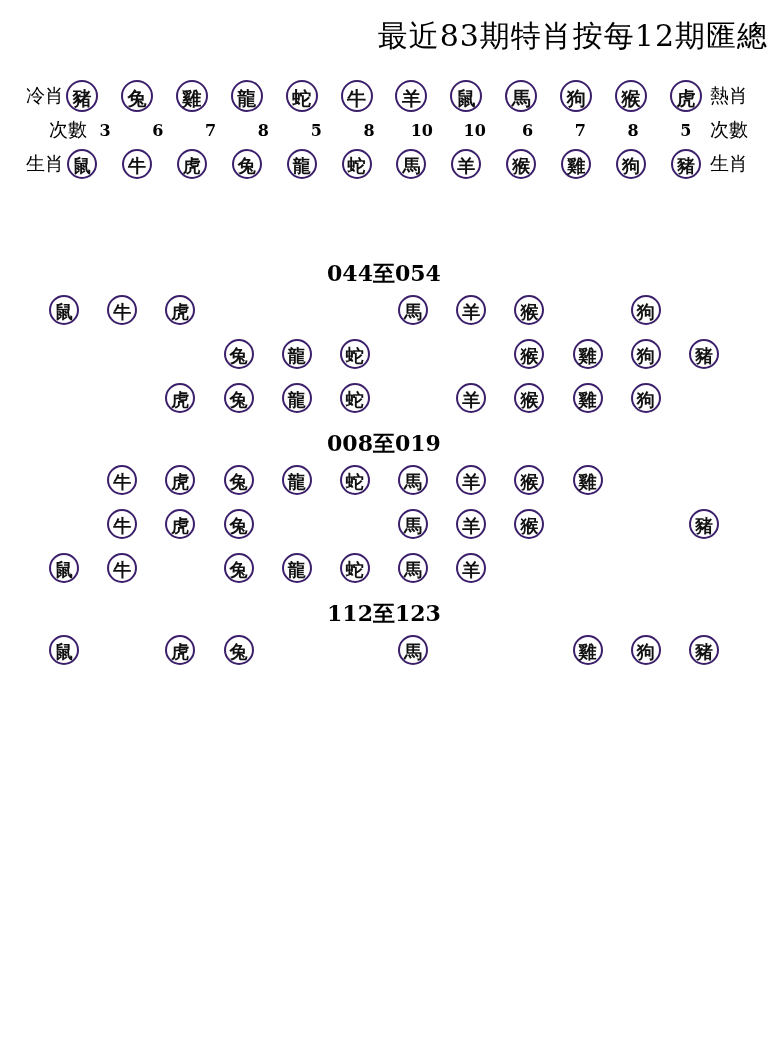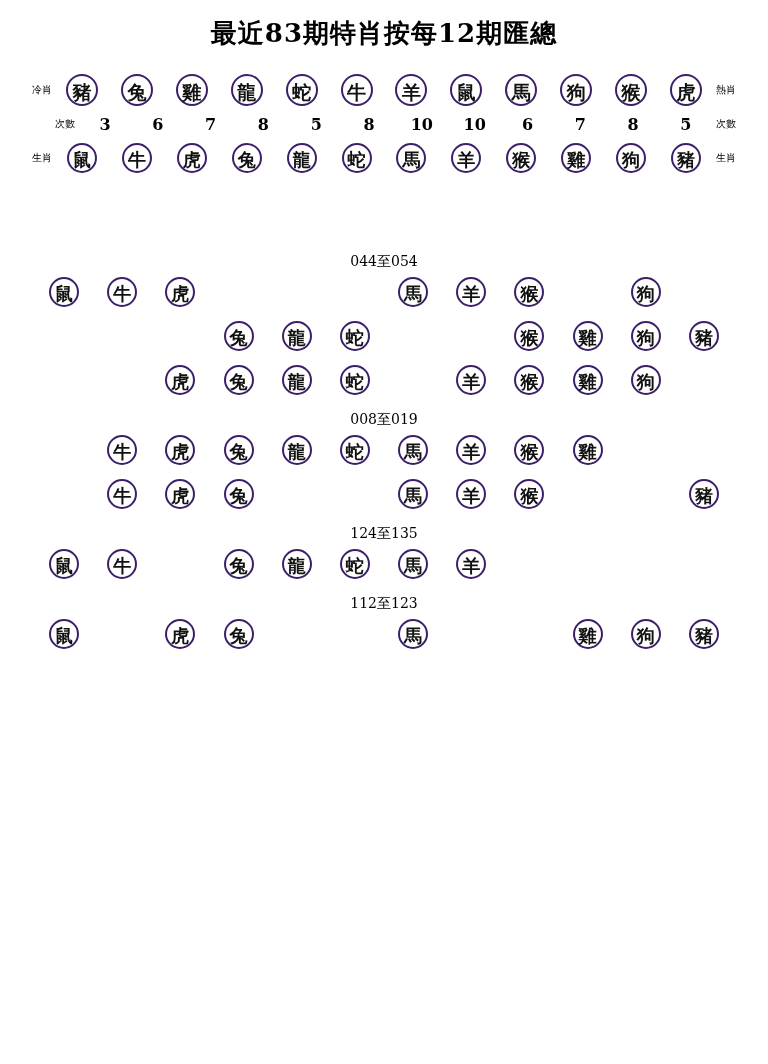--- a/index.html
+++ b/index.html
@@ -14,43 +14,43 @@
     color: #000000;
     position: relative;
     overflow: hidden;
   }
   .page {
     width: 768px;
     height: 1064px;
     position: relative;
   }
   .title {
-    text-align: center;
-    font-family: "DejaVu Serif", "Liberation Serif", serif;
-    font-weight: bold;
-    font-size: 26px;
+    text-align: right;
+    font-family: "DejaVu Serif", "Liberation Serif", serif;
+    font-weight: normal;
+    font-size: 30px;
     letter-spacing: 1px;
     padding-top: 16px;
   }
 
   
   .summary {
     margin-top: 20px;
     padding: 0 26px;
   }
   .srow {
     display: flex;
     align-items: center;
     justify-content: space-between;
     height: 38px;
   }
   .srow.counts { height: 30px; margin-left: 23px; }
   .edge-label {
     font-family: "DejaVu Serif", "Liberation Serif", serif;
-    font-size: 10px;
+    font-size: 19px;
     width: 32px;
     flex: 0 0 32px;
     text-align: center;
     white-space: nowrap;
   }
   .cells {
     flex: 1 1 auto;
     display: flex;
     justify-content: space-between;
     align-items: center;
@@ -93,22 +93,22 @@
   
   .groups {
     margin-top: 70px;
   }
   .group {
     margin-bottom: 4px;
   }
   .group-label {
     text-align: center;
     font-family: "DejaVu Serif", "Liberation Serif", serif;
-    font-weight: normal;
-    font-size: 14px;
+    font-weight: bold;
+    font-size: 22px;
     padding: 6px 0 2px 0;
   }
   .group-row {
     display: flex;
     justify-content: space-between;
     align-items: center;
     padding: 4px 40px 6px 40px;
     height: 40px;
     box-sizing: border-box;
   }
@@ -269,21 +269,20 @@
         <div class="gcell"><span class="ball sm">馬</span></div>
         <div class="gcell"><span class="ball sm">羊</span></div>
         <div class="gcell"><span class="ball sm">猴</span></div>
         <div class="gcell empty"><span class="ball sm"></span></div>
         <div class="gcell empty"><span class="ball sm"></span></div>
         <div class="gcell"><span class="ball sm">豬</span></div>
       </div>
     </div>
 
     <div class="group">
-      <div class="group-label">124至135</div>
       <div class="group-row">
         <div class="gcell"><span class="ball sm">鼠</span></div>
         <div class="gcell"><span class="ball sm">牛</span></div>
         <div class="gcell empty"><span class="ball sm"></span></div>
         <div class="gcell"><span class="ball sm">兔</span></div>
         <div class="gcell"><span class="ball sm">龍</span></div>
         <div class="gcell"><span class="ball sm">蛇</span></div>
         <div class="gcell"><span class="ball sm">馬</span></div>
         <div class="gcell"><span class="ball sm">羊</span></div>
         <div class="gcell empty"><span class="ball sm"></span></div>

